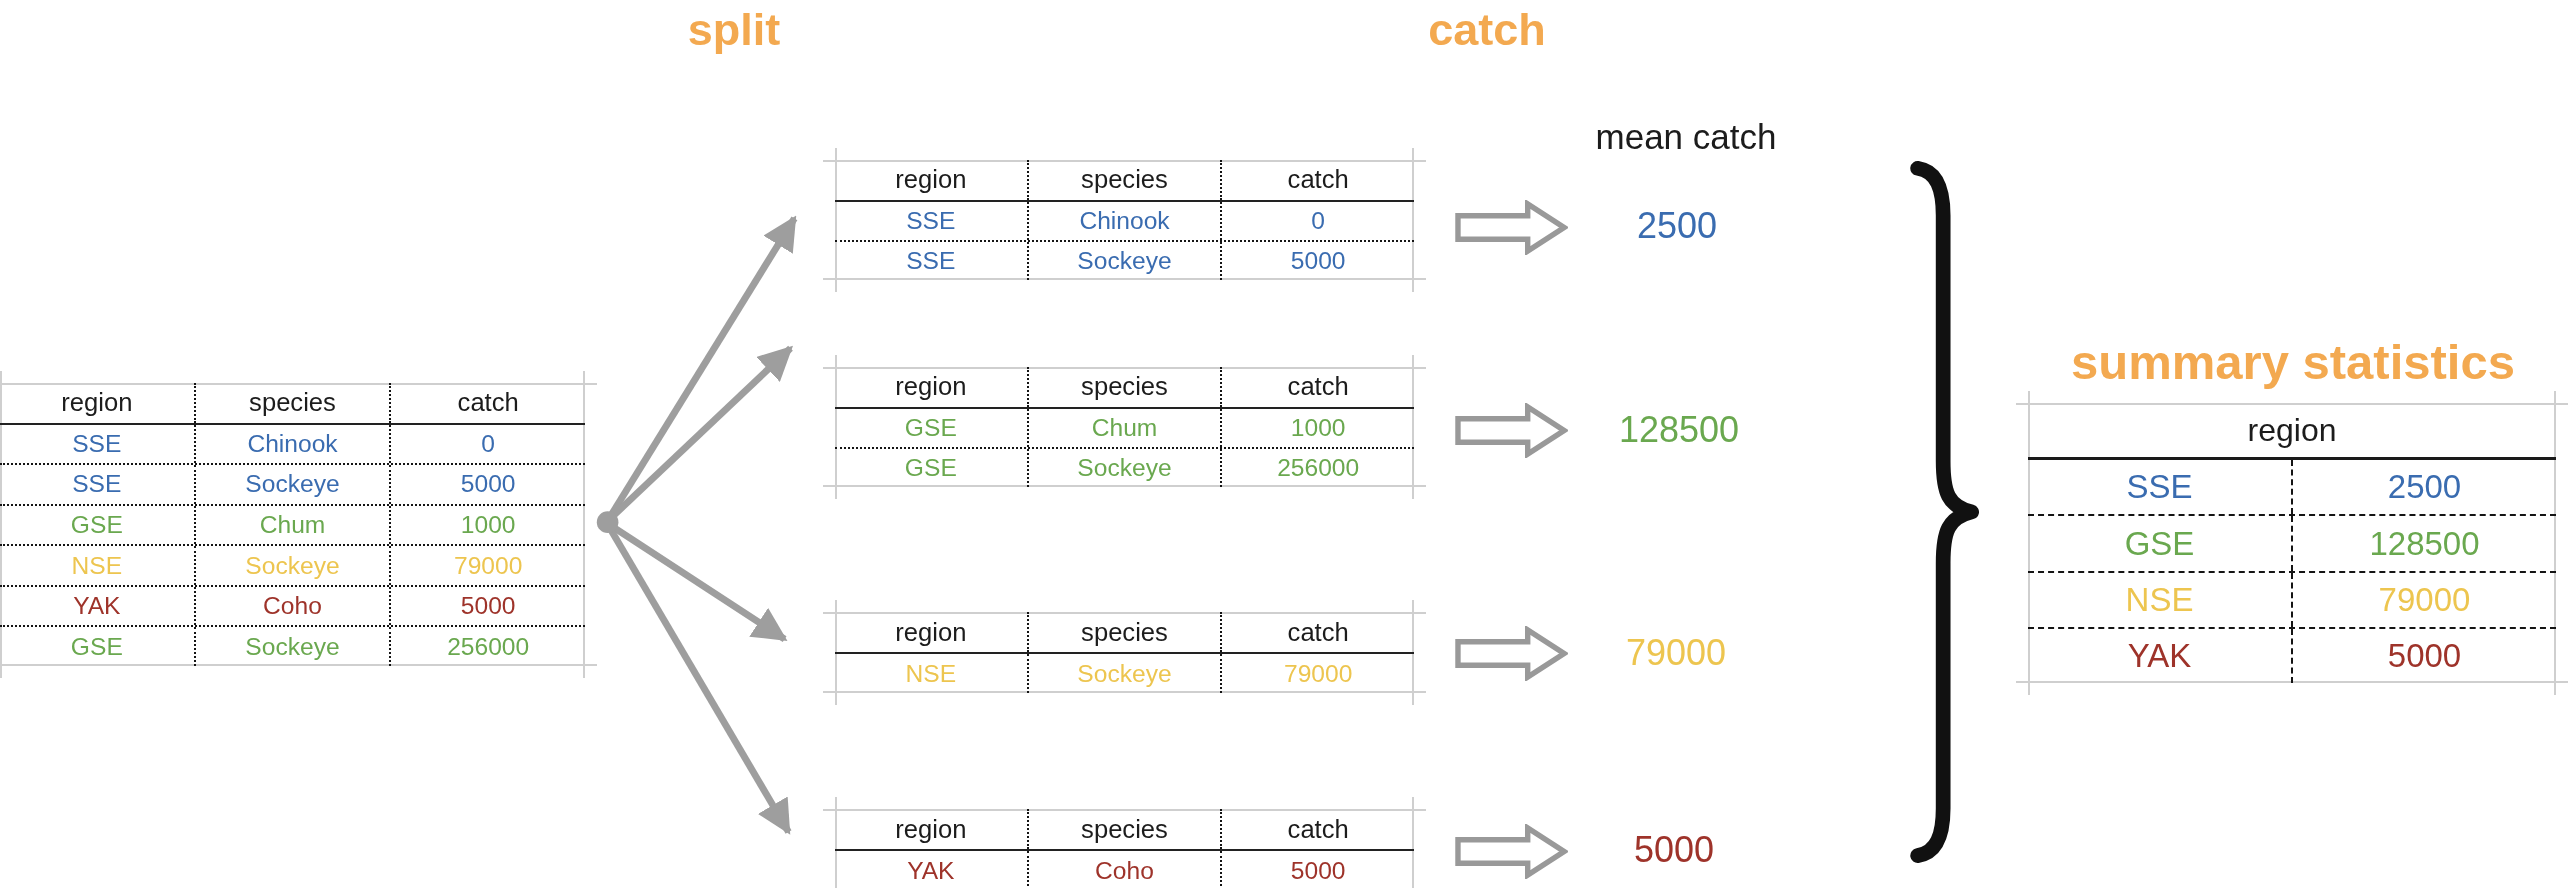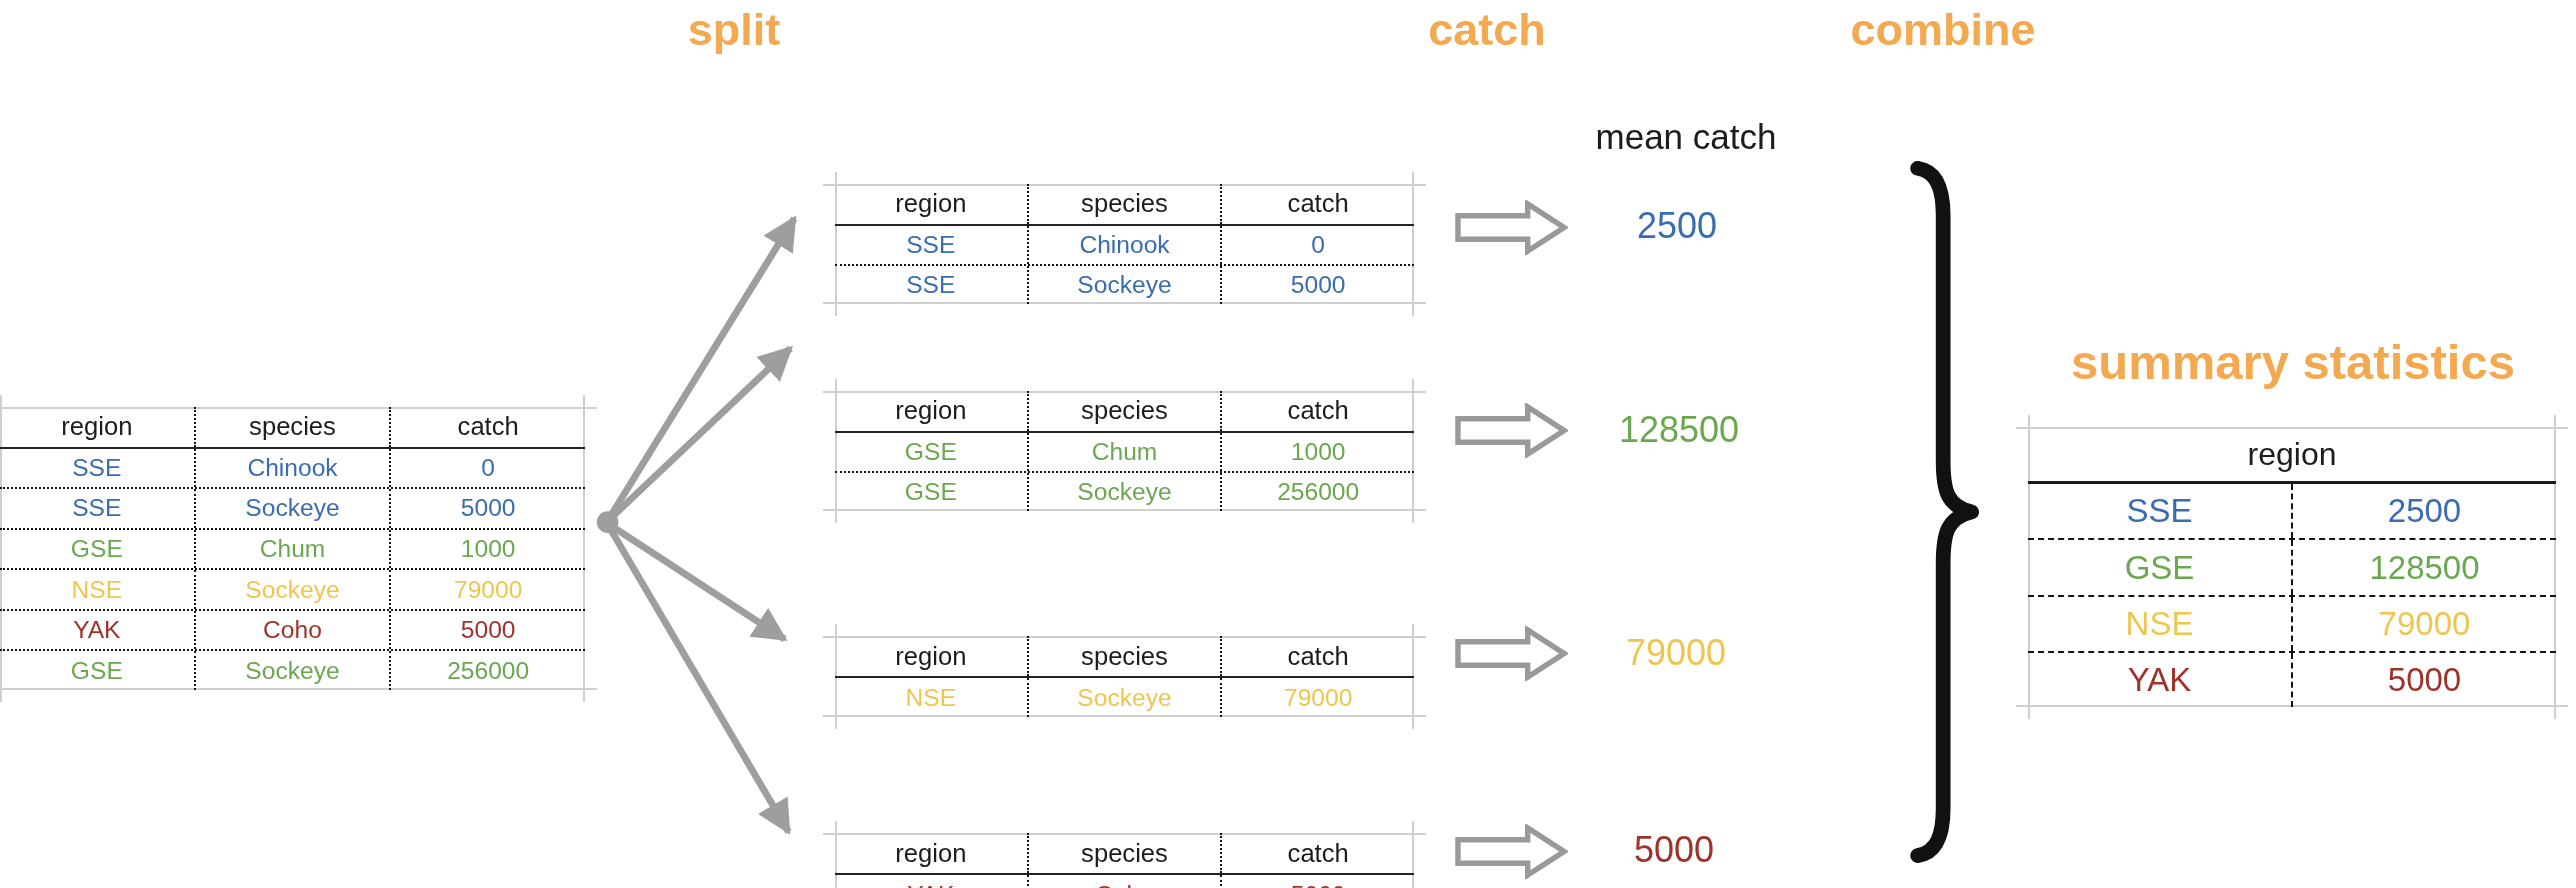--- a/index.html
+++ b/index.html
@@ -19,21 +19,21 @@
   .section-title{
     position:absolute;transform:translate(-50%,-50%);
     font-size:47px;font-weight:700;color:var(--orange,#F3A950);
     white-space:nowrap;
   }
   .mean-catch-label{
     position:absolute;left:1686px;top:137px;transform:translate(-50%,-50%);
     font-size:35px;color:#1c1c1c;white-space:nowrap;
   }
   
-  .gridbox{position:absolute;background:#fff;margin-top:24px;}
+  .gridbox{position:absolute;background:#fff;}
   .gl{position:absolute;background:#cfcfcf;}
   .gl-t{left:-11.8px;right:-11.8px;top:0;height:2px;}
   .gl-b{left:-11.8px;right:-11.8px;bottom:0;height:2px;}
   .gl-l{top:-11.8px;bottom:-11.8px;left:0;width:2px;}
   .gl-r{top:-11.8px;bottom:-11.8px;right:0;width:2px;}
   .tbl{position:absolute;left:0;top:0;right:0;bottom:0;display:flex;flex-direction:column;}
   .tr{display:flex;align-items:center;}
   .td{flex:1 1 0;text-align:center;border-right:2.5px dotted #141414;align-self:stretch;
       display:flex;align-items:center;justify-content:center;overflow:hidden;white-space:nowrap;}
   .td:last-child{border-right:none;}
@@ -55,21 +55,20 @@
   .overlay{position:absolute;left:0;top:0;pointer-events:none;}
   .block-arrow{position:absolute;}
 </style>
 </head>
 <body>
 
 <div class="canvas">
 
   <div class="stage-label" style="left:734px">split</div>
   <div class="stage-label" style="left:1487px">catch</div>
-  <div class="stage-label" style="left:1943px">combine</div>
 
   <div class="section-title" style="left:2293px;top:362px;font-size:49px;">summary statistics</div>
 
   <div class="mean-catch-label">mean catch</div>
 
   <div class="gridbox t-init" style="left:0;top:383px;width:585px;height:283px;">
       <div class="gl gl-t"></div>
       <div class="gl gl-b"></div>
       <div class="gl gl-l"></div>
       <div class="gl gl-r"></div>

